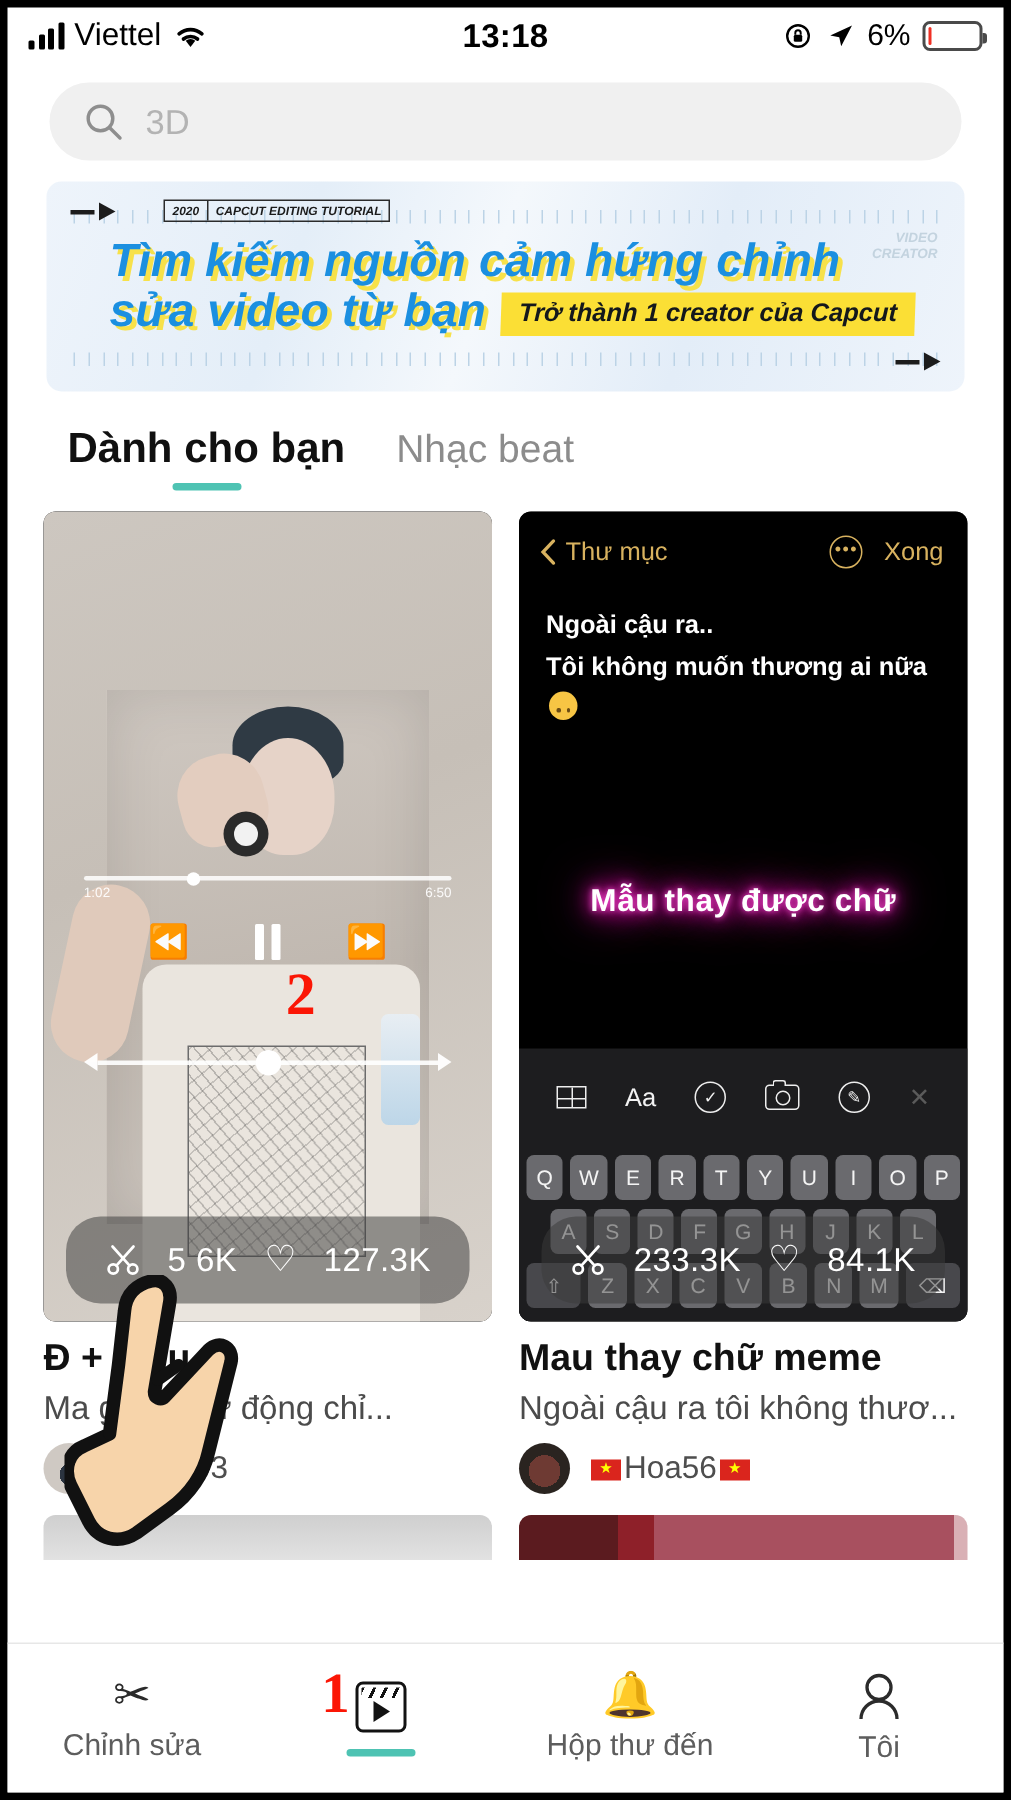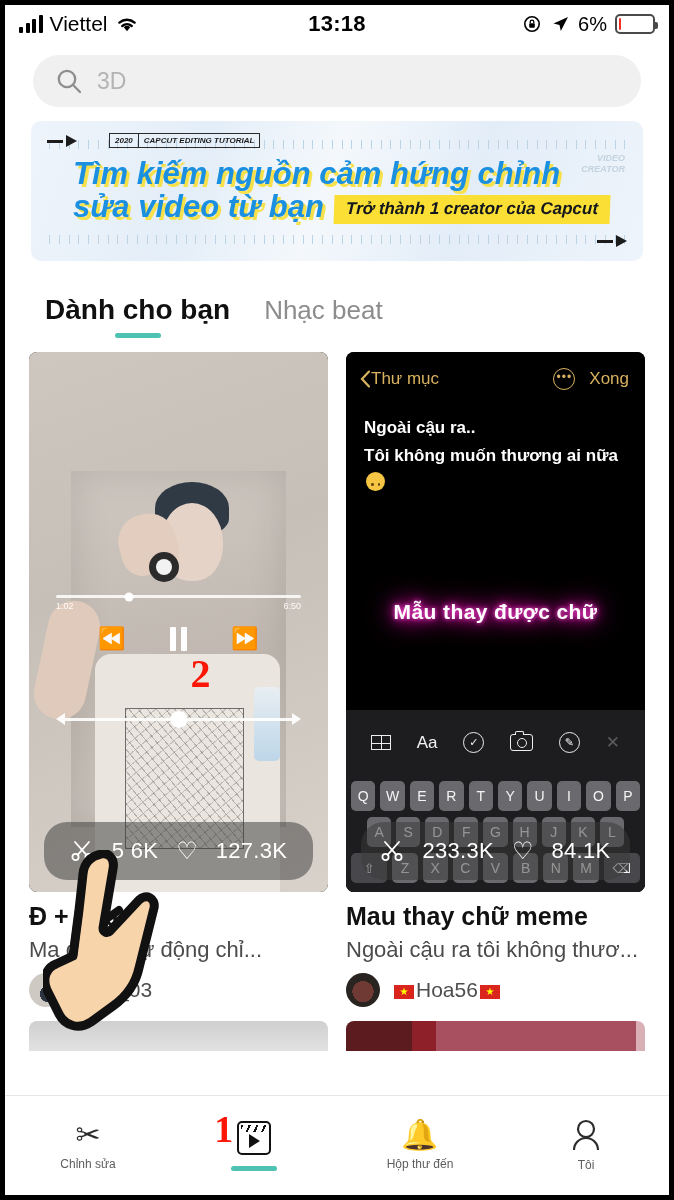--- a/index.html
+++ b/index.html
@@ -59,21 +59,21 @@
   
   .search-wrap { padding: 12px 28px 8px 28px; }
   .searchbar {
     height: 52px; background: #f0f0f0; border-radius: 26px;
     display: flex; align-items: center; gap: 14px; padding: 0 22px;
   }
   .search-ph { color: #b3b3b3; font-size: 23px; }
 
   
   .banner {
-    margin: 6px 26px 11px 26px;
+    margin: 6px 26px 0 26px;
     height: 140px; border-radius: 10px;
     background: linear-gradient(110deg,#eef4fb 0%,#e4eef8 28%,#f4f8fc 48%,#e3edf8 70%,#eef4fb 100%);
     position: relative; overflow: hidden;
   }
   .tick-row { position: absolute; left: 18px; right: 18px; display: flex; gap: 9px; }
   .tick-row.top { top: 19px; }
   .tick-row.bot { bottom: 17px; }
   .tick-row i { display: block; width: 1px; height: 9px; background: #bcd3e6; }
   .arrow-mark {
     position: absolute; display: flex; align-items: center; gap: 3px;
@@ -223,21 +223,21 @@
     position: absolute; left: 50%; transform: translateX(-50%);
     width: 17px; height: 17px; border-radius: 50%; background: #fff;
   }
 
   
   .editor { position: absolute; inset: 0; background: #000; }
   .ed-top {
     display: flex; align-items: center; justify-content: space-between;
     padding: 16px 16px 0 14px; color: #d8b25f; font-size: 17px;
   }
-  .ed-top .left { display: flex; align-items: center; }
+  .ed-top .left { display: flex; align-items: center; gap: 6px; }
   .ed-top .right { display: flex; align-items: center; gap: 14px; }
   .dots-circle {
     width: 22px; height: 22px; border-radius: 50%;
     border: 1.6px solid #d8b25f; display: flex; align-items: center;
     justify-content: center; font-size: 12px; letter-spacing: 1px; line-height: 0;
     padding-bottom: 4px;
   }
   .ed-lines {
     padding: 24px 18px 0 18px; color: #fff;
     font-size: 17px; font-weight: bold; line-height: 1.62;
@@ -337,21 +337,21 @@
   
   .bottomnav {
     position: absolute; left: 0; right: 0; bottom: 0; height: 100px;
     background: #fff; border-top: 1px solid #e7e7e7;
     display: flex; align-items: center;
   }
   .nav-item {
     flex: 1; display: flex; flex-direction: column; align-items: center;
     justify-content: center; gap: 7px; position: relative; height: 100%;
   }
-  .nav-label { font-size: 12px; color: #5d5d5d; }
+  .nav-label { font-size: 20px; color: #5d5d5d; }
   .nav-ic { color: #2b2b2b; }
   .scissors { font-size: 30px; line-height: 1; }
   .bell { font-size: 30px; line-height: 1; }
   .film-ic {
     width: 34px; height: 34px; border: 2.6px solid #121212; border-radius: 5px;
     position: relative; display: flex; align-items: center; justify-content: center;
   }
   .film-ic::before {
     content: ""; position: absolute; top: 2px; left: 2px; right: 2px; height: 7px;
     background: repeating-linear-gradient(115deg,#121212 0 2px, transparent 2px 7px);

